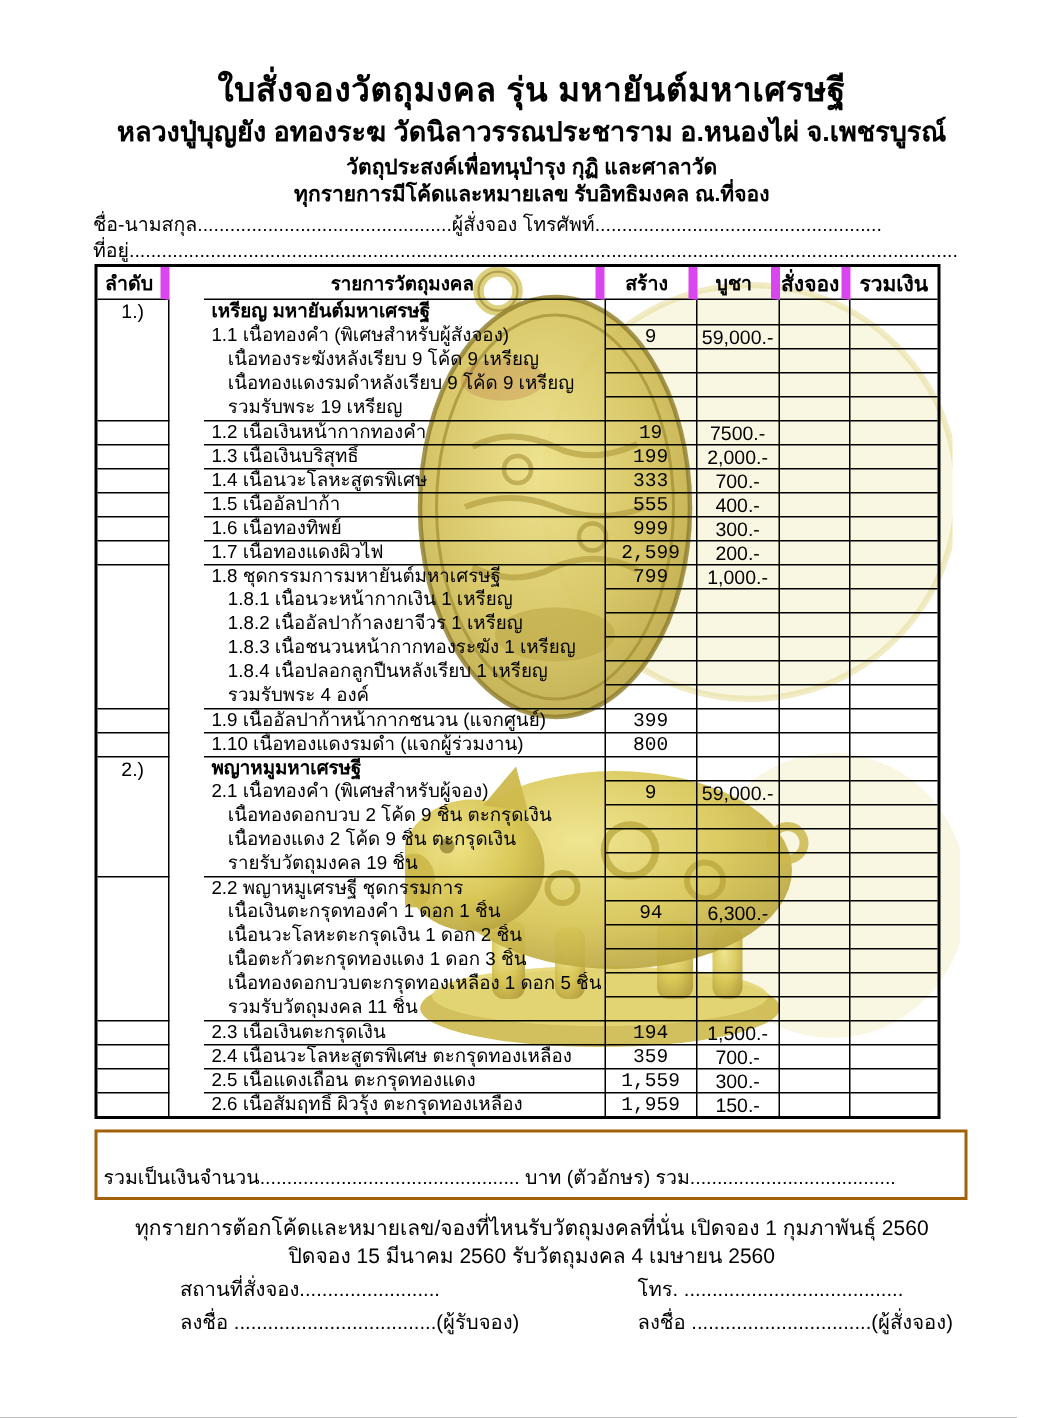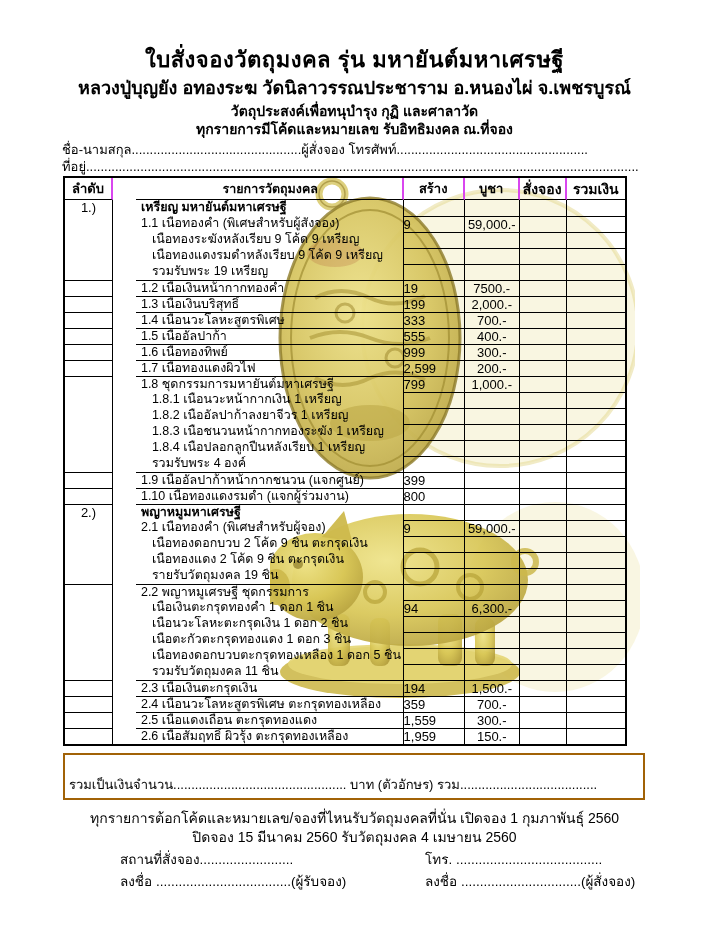--- a/index.html
+++ b/index.html
@@ -16,31 +16,31 @@
   .fillline{left:62px;width:588px;font-size:13px;white-space:nowrap;overflow:hidden;}
   .fl1{top:139px;}
   .fl2{top:156px;}
 
   
   .wm{pointer-events:none;}
 
   
   .tbl{left:63px;top:176px;width:560px;border:2px solid #000;background:transparent;}
   .thead{display:flex;height:22px;font-size:14px;font-weight:bold;}
-  .thead .hc{box-sizing:border-box;border-right:2px solid #d946ef;border-bottom:1px solid #000;
+  .thead .hc{box-sizing:border-box;border-right:6px solid #d946ef;border-bottom:1px solid #000;
     display:flex;align-items:center;justify-content:center;white-space:nowrap;overflow:hidden;}
   .thead .hc:last-child{border-right:none;}
   .trow{display:flex;height:16px;}
   .cell{box-sizing:border-box;border-right:1px solid #000;border-top:1px solid #000;
     white-space:nowrap;overflow:hidden;line-height:15px;}
   .trow:first-of-type .cell{border-top:none;}
   .cell:last-child{border-right:none;}
   .c-no{width:50px;text-align:center;font-size:13px;}
   .c-item{width:279px;font-size:12.5px;padding:0 2px 0 5px;margin-left:23px;}
-  .c-made{width:64px;text-align:left;font-size:13px;}
+  .c-made{width:64px;text-align:center;font-size:13px;font-family:Liberation Mono, monospace;}
   .c-price{width:57px;text-align:center;font-size:13px;}
   .c-order{width:49px;}
   .c-total{width:61px;}
   .trow .c-no.cont,.trow .c-item.cont{border-top:none;}
   .c-item.b{font-weight:bold;}
   .c-item.ind{padding-left:16px;}
 
   
   .totalbox{left:63px;top:753px;width:582px;height:47px;border:2px solid #a16207;box-sizing:border-box;}
   .totalline{position:absolute;left:4px;bottom:3px;width:570px;font-size:13px;

